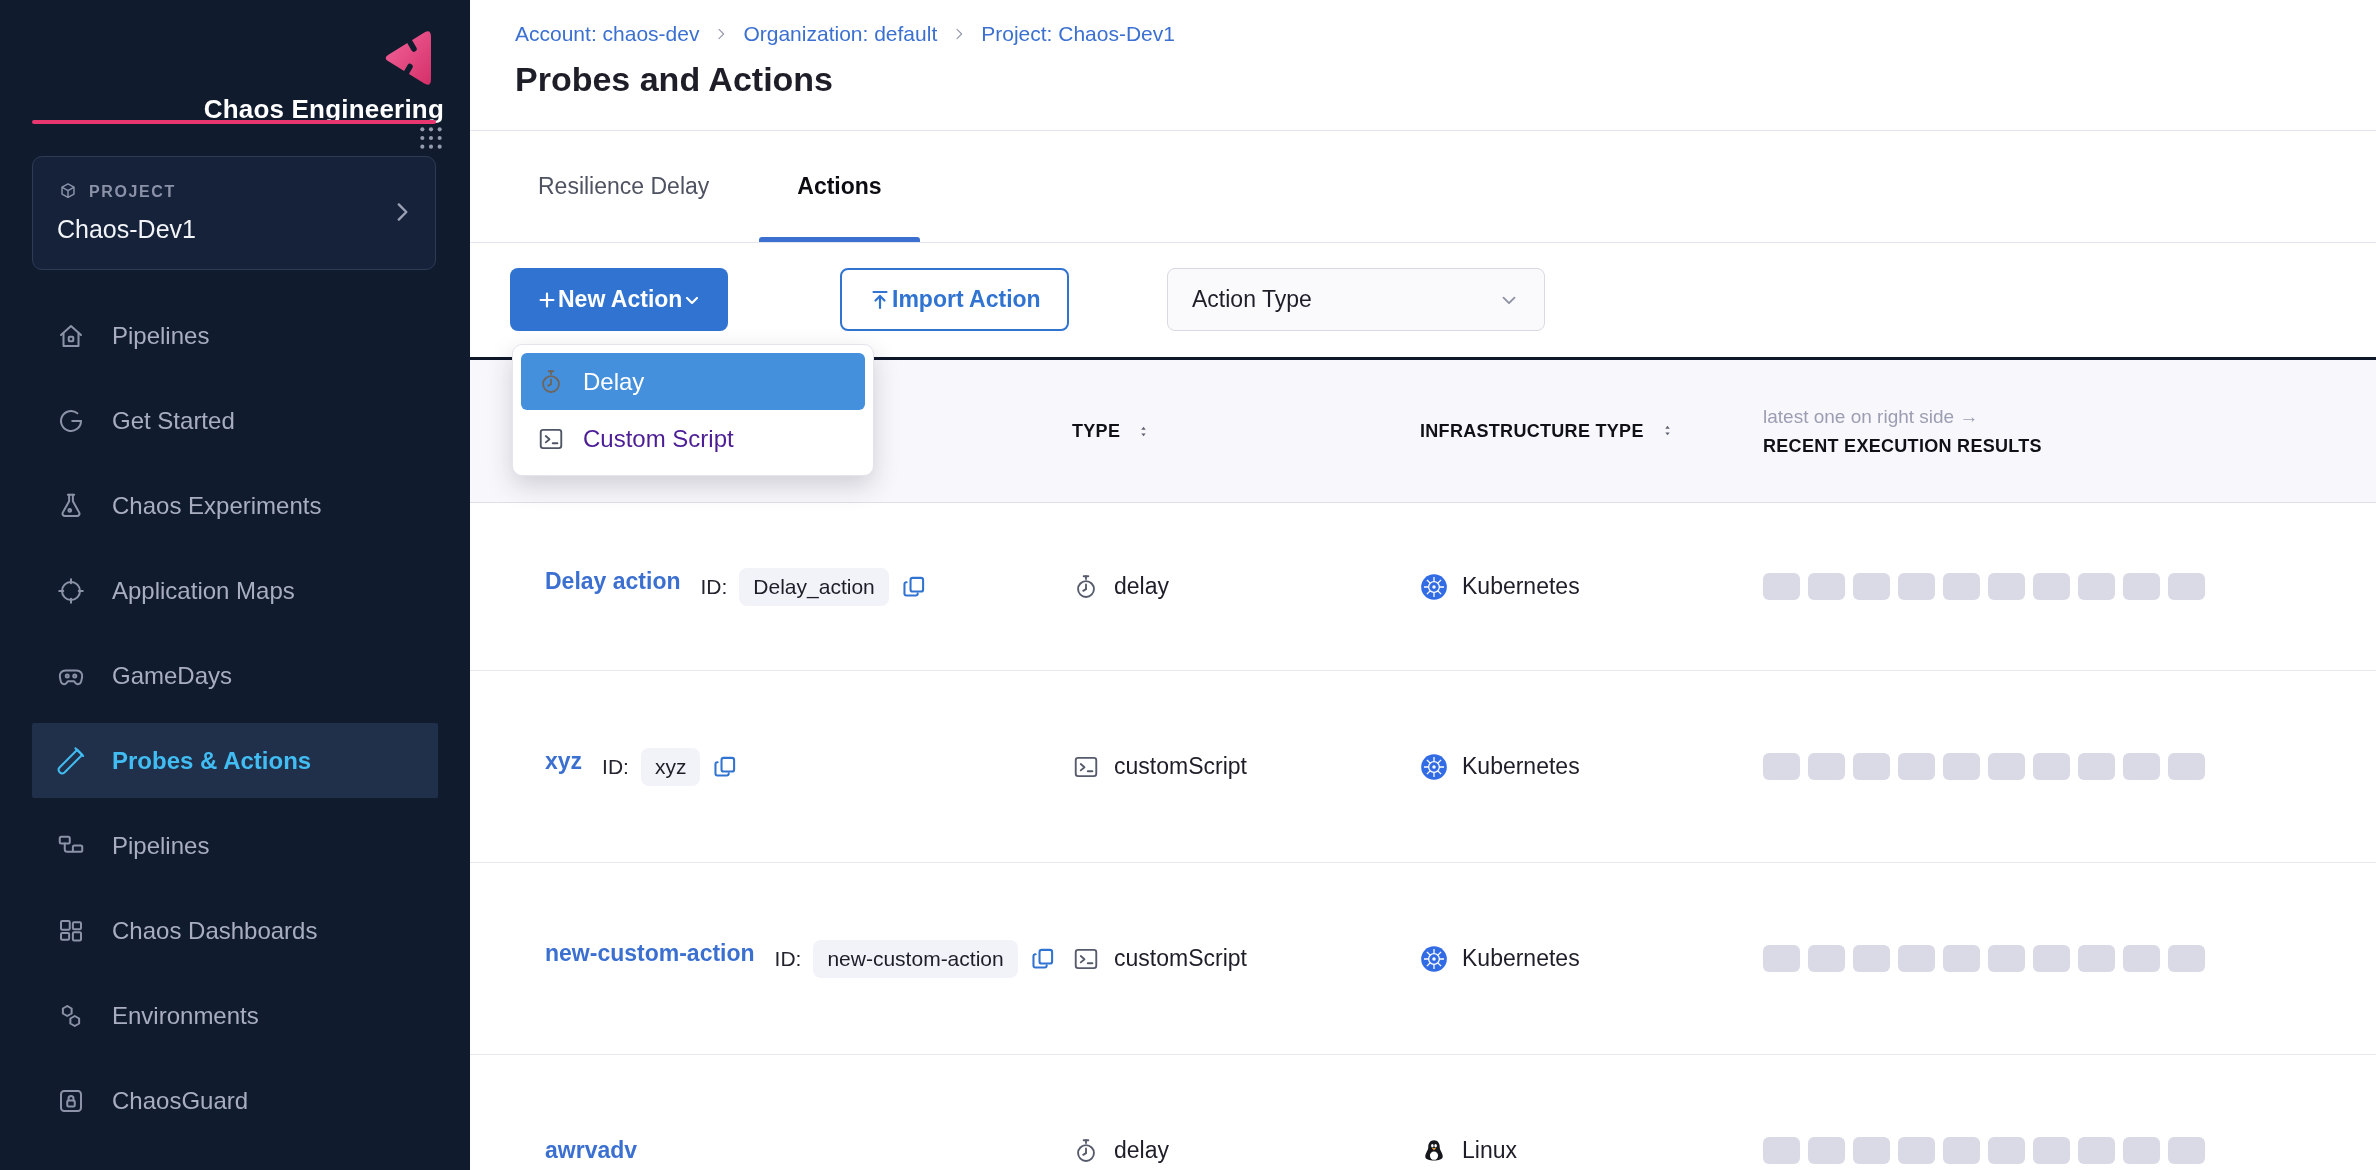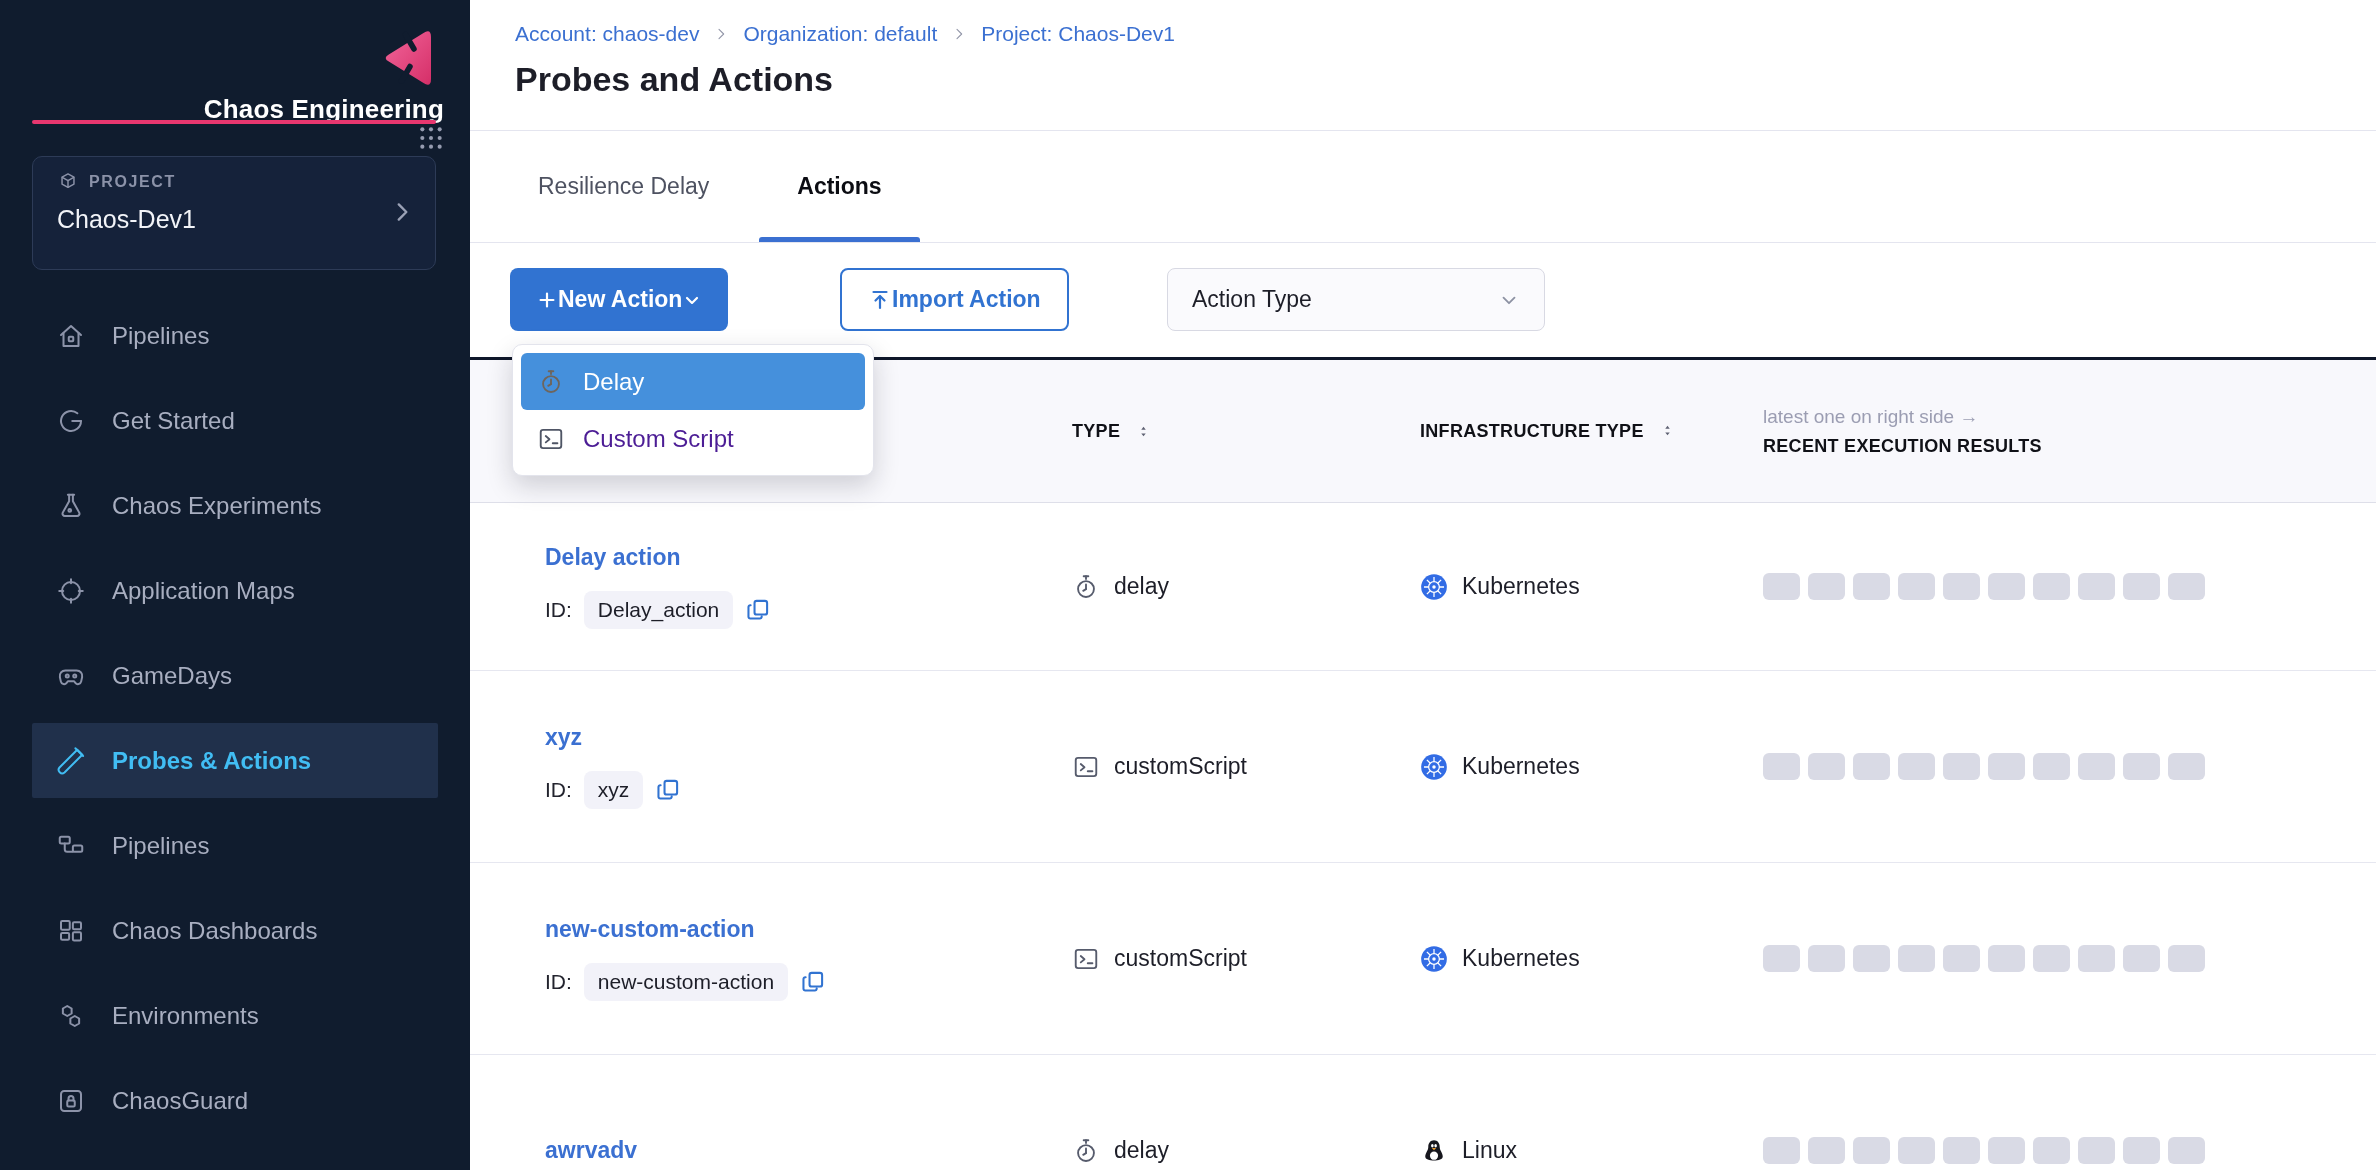--- a/index.html
+++ b/index.html
@@ -12,21 +12,21 @@
 
   
   .sidebar { position:absolute; left:0; top:0; width:470px; height:1170px; background:#101c2e; }
   .logo-row { position:absolute; top:22px; left:28px; right:26px; height:80px; display:flex; align-items:flex-end;flex-direction:column; }
   .logo-mark { width:72px; height:72px; flex:0 0 auto; }
   .logo-title { color:#ffffff; font-size:26px; font-weight:bold; margin-left:12px; letter-spacing:.2px; white-space:nowrap; }
   .grid-dots { margin-left:auto; cursor:pointer; }
   .brand-divider { position:absolute; top:120px; left:32px; width:404px; height:4px; background:#e8376f; border-radius:2px; }
 
   .project-card { position:absolute; top:156px; left:32px; width:404px; height:114px;
-    background:#15223a; border:1px solid #2d3b57; border-radius:10px; padding:14px 24px; cursor:pointer; }
+    background:#15223a; border:1px solid #2d3b57; border-radius:10px; padding:24px 24px; cursor:pointer; }
   .project-label-row { display:flex; align-items:center; gap:10px; color:#8b92a8; font-size:16px; font-weight:bold; letter-spacing:1.6px; }
   .project-name { color:#f2f4f8; font-size:25px; margin-top:12px; }
   .project-chevron { position:absolute; right:20px; top:42px; color:#9aa1b5; }
 
   .nav { position:absolute; top:293px; left:0; right:0; }
   .nav-item { height:85px; display:flex; align-items:center; padding-left:56px; gap:26px;
     color:#a8aec0; font-size:24px; cursor:pointer; }
   .nav-item .nv-icon { width:30px; height:30px; color:#8c93a9; flex:0 0 auto; }
   .nav-item.active { margin:5px 32px; height:75px; padding-left:24px; border-radius:2px;
     background:#20304b; color:#41bdf3; font-weight:bold; }
@@ -62,21 +62,21 @@
     border-top:3px solid #0f172a; border-bottom:1px solid #dedfe9; }
   .th-cell { display:flex; align-items:center; gap:16px; font-size:18px; font-weight:bold; color:#101117; letter-spacing:.3px; }
   .th-wrap { max-width:230px; line-height:1.35; }
   .th-results { display:flex; flex-direction:column; gap:8px; align-items:flex-start; }
   .th-note { font-size:19px; font-weight:normal; color:#9b9db2; letter-spacing:0; }
   .sort-ic { cursor:pointer; flex:0 0 auto; }
 
   .rows { position:absolute; top:503px; left:0; right:0; }
   .t-row { height:192px; border-bottom:1px solid #e6e7f0; background:#fff; }
   .t-row.first { height:168px; }
-  .cell-name { padding-left:75px; display:flex; flex-direction:column; gap:20px; }
+  .cell-name { padding-left:75px; display:flex; flex-direction:row; gap:20px; }
   .row-name { color:#3b70d1; font-weight:bold; font-size:23px; cursor:pointer; width:max-content; }
   .row-id { display:flex; align-items:center; gap:12px; font-size:21px; color:#23242e; }
   .id-pill { background:#f2f2f9; border-radius:8px; padding:7px 14px; color:#1d1e28; }
   .copy-btn { cursor:pointer; color:#3173d1; background:none; border:none; padding:0; }
   .cell-type, .cell-infra { display:flex; align-items:center; gap:14px; font-size:23px; color:#1d1e28; }
   .type-ic { color:#565b6c; }
   .cell-results { display:flex; gap:8px; }
   .pill { width:37px; height:27px; background:#d9dae5; border-radius:6px; }
 
   

